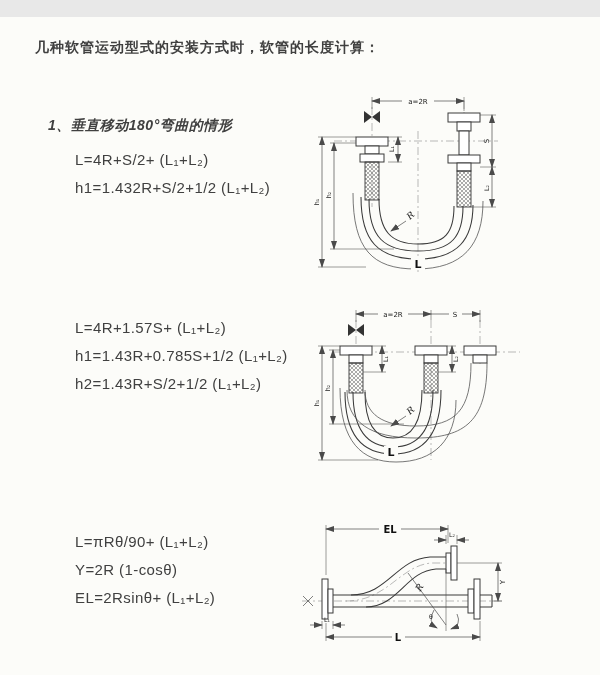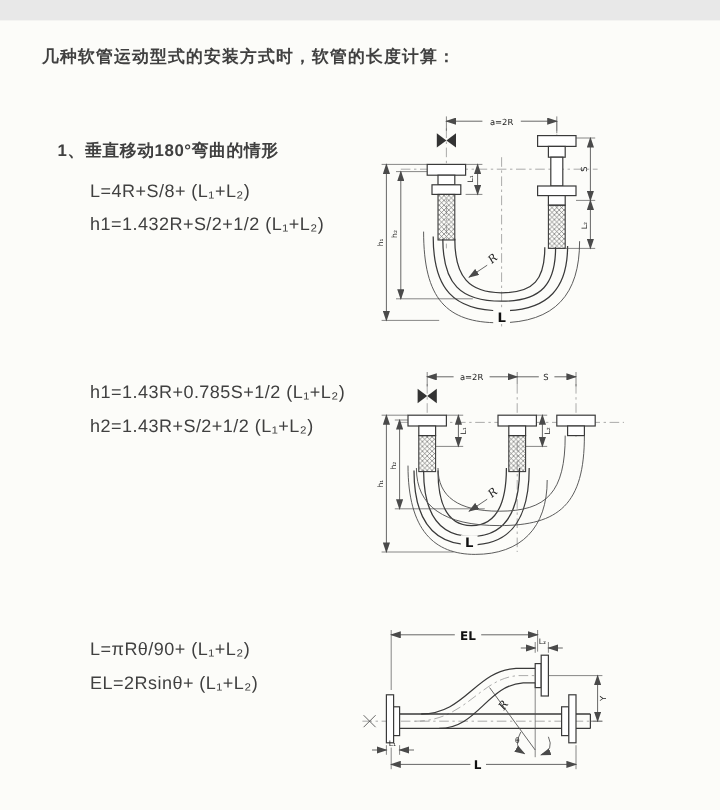--- a/index.html
+++ b/index.html
@@ -3,21 +3,21 @@
 <meta charset="utf-8">
 <style>
   html,body{margin:0;padding:0;background:#e8e8e8;}
   .page{
     position:relative;width:600px;height:675px;margin:17px auto;
     background:#fcfcf9;overflow:hidden;
     font-family:"Liberation Sans","DejaVu Sans",sans-serif;color:#404040;
   }
   .title{position:absolute;left:35px;top:22px;font-size:14px;font-weight:bold;letter-spacing:1px;}
   .section{position:absolute;left:48px;}
-  .section h3{margin:0 0 11px 0;font-size:14px;font-weight:bold;letter-spacing:0.5px;}
+  .section h3{margin:0 0 11px 0;font-size:14px;font-weight:bold;letter-spacing:0.5px;font-style:italic;}
   .formula{padding-left:27px;font-size:15px;line-height:28px;letter-spacing:0.4px;white-space:pre;}
   .diag{position:absolute;}
   
   .pp{stroke:#3a3a3a;stroke-width:1;fill:#fff;}
   .hose{stroke:#3a3a3a;stroke-width:1.05;fill:none;}
   .hose2{stroke:#555;stroke-width:0.8;fill:none;}
   .dim{stroke:#4a4a4a;stroke-width:0.7;fill:none;}
   .ext{stroke:#4a4a4a;stroke-width:0.55;fill:none;}
   .dash{stroke:#8c8c8c;stroke-width:0.6;fill:none;stroke-dasharray:8 3 2 3;}
   .dt{font-family:"DejaVu Sans",sans-serif;font-size:7px;fill:#222;}
@@ -30,21 +30,21 @@
 </style>
 </head>
 <body>
 
 <div class="page">
 
   <div class="title">几种软管运动型式的安装方式时，软管的长度计算：</div>
 
   <div class="section" style="top:100px;">
     <h3>1、垂直移动180°弯曲的情形</h3>
-    <div class="formula">L=4R+S/8+ (L₁+L₂)</div>
+    <div class="formula">L=4R+S/2+ (L₁+L₂)</div>
     <div class="formula">h1=1.432R+S/2+1/2 (L₁+L₂)</div>
   </div>
 
   <svg class="diag" style="left:306px;top:70px;" width="200" height="190" viewBox="0 0 200 190">
     <defs>
       <pattern id="p1" width="4" height="4" patternUnits="userSpaceOnUse">
         <path d="M0,4 L4,0 M0,0 L4,4" stroke="#5a5a5a" stroke-width="0.5"></path>
       </pattern>
       <marker id="ar1" markerWidth="9" markerHeight="6" refX="8" refY="3" orient="auto-start-reverse" markerUnits="userSpaceOnUse">
         <path d="M0,0 L9,3 L0,6 Z" fill="#4a4a4a"></path>
@@ -119,20 +119,21 @@
     <g>
       <line class="dim" x1="100" y1="134" x2="85" y2="144" marker-end="url(#ar1)"></line>
       <text class="dr" transform="translate(104,133) rotate(-42)">R</text>
     </g>
 
     <rect class="wbg" x="105" y="170" width="14" height="13"></rect>
     <text class="dl" x="112" y="181" text-anchor="middle">L</text>
   </svg>
 
   <div class="section" style="top:297px;">
+    <div class="formula">L=4R+1.57S+ (L₁+L₂)</div>
     <div class="formula">h1=1.43R+0.785S+1/2 (L₁+L₂)</div>
     <div class="formula">h2=1.43R+S/2+1/2 (L₁+L₂)</div>
   </div>
 
   <svg class="diag" style="left:308px;top:283px;" width="240" height="170" viewBox="0 0 240 170">
     <defs>
       <pattern id="p2" width="4" height="4" patternUnits="userSpaceOnUse">
         <path d="M0,4 L4,0 M0,0 L4,4" stroke="#5a5a5a" stroke-width="0.5"></path>
       </pattern>
       <marker id="ar2" markerWidth="9" markerHeight="6" refX="8" refY="3" orient="auto-start-reverse" markerUnits="userSpaceOnUse">
@@ -213,20 +214,21 @@
       <line class="dim" x1="98" y1="116" x2="83" y2="126" marker-end="url(#ar2)"></line>
       <text class="dr" transform="translate(102,115) rotate(-42)">R</text>
     </g>
 
     <rect class="wbg" x="76" y="146" width="14" height="12"></rect>
     <text class="dl" x="83" y="156" text-anchor="middle">L</text>
   </svg>
 
   <div class="section" style="top:511px;">
     <div class="formula">L=πRθ/90+ (L₁+L₂)</div>
+    <div class="formula">Y=2R (1-cosθ)</div>
     <div class="formula">EL=2Rsinθ+ (L₁+L₂)</div>
   </div>
 
   <svg class="diag" style="left:296px;top:496px;" width="300" height="148" viewBox="0 0 300 148">
     <defs>
       <marker id="ar3" markerWidth="9" markerHeight="6" refX="8" refY="3" orient="auto-start-reverse" markerUnits="userSpaceOnUse">
         <path d="M0,0 L9,3 L0,6 Z" fill="#4a4a4a"></path>
       </marker>
     </defs>
 

